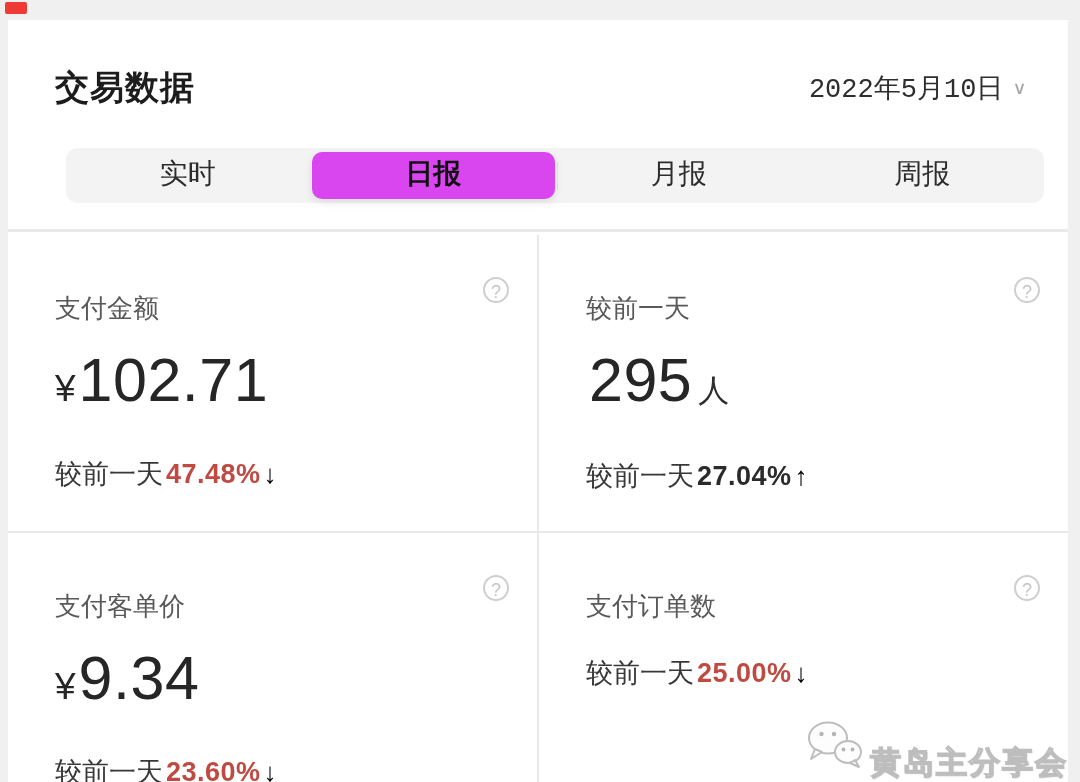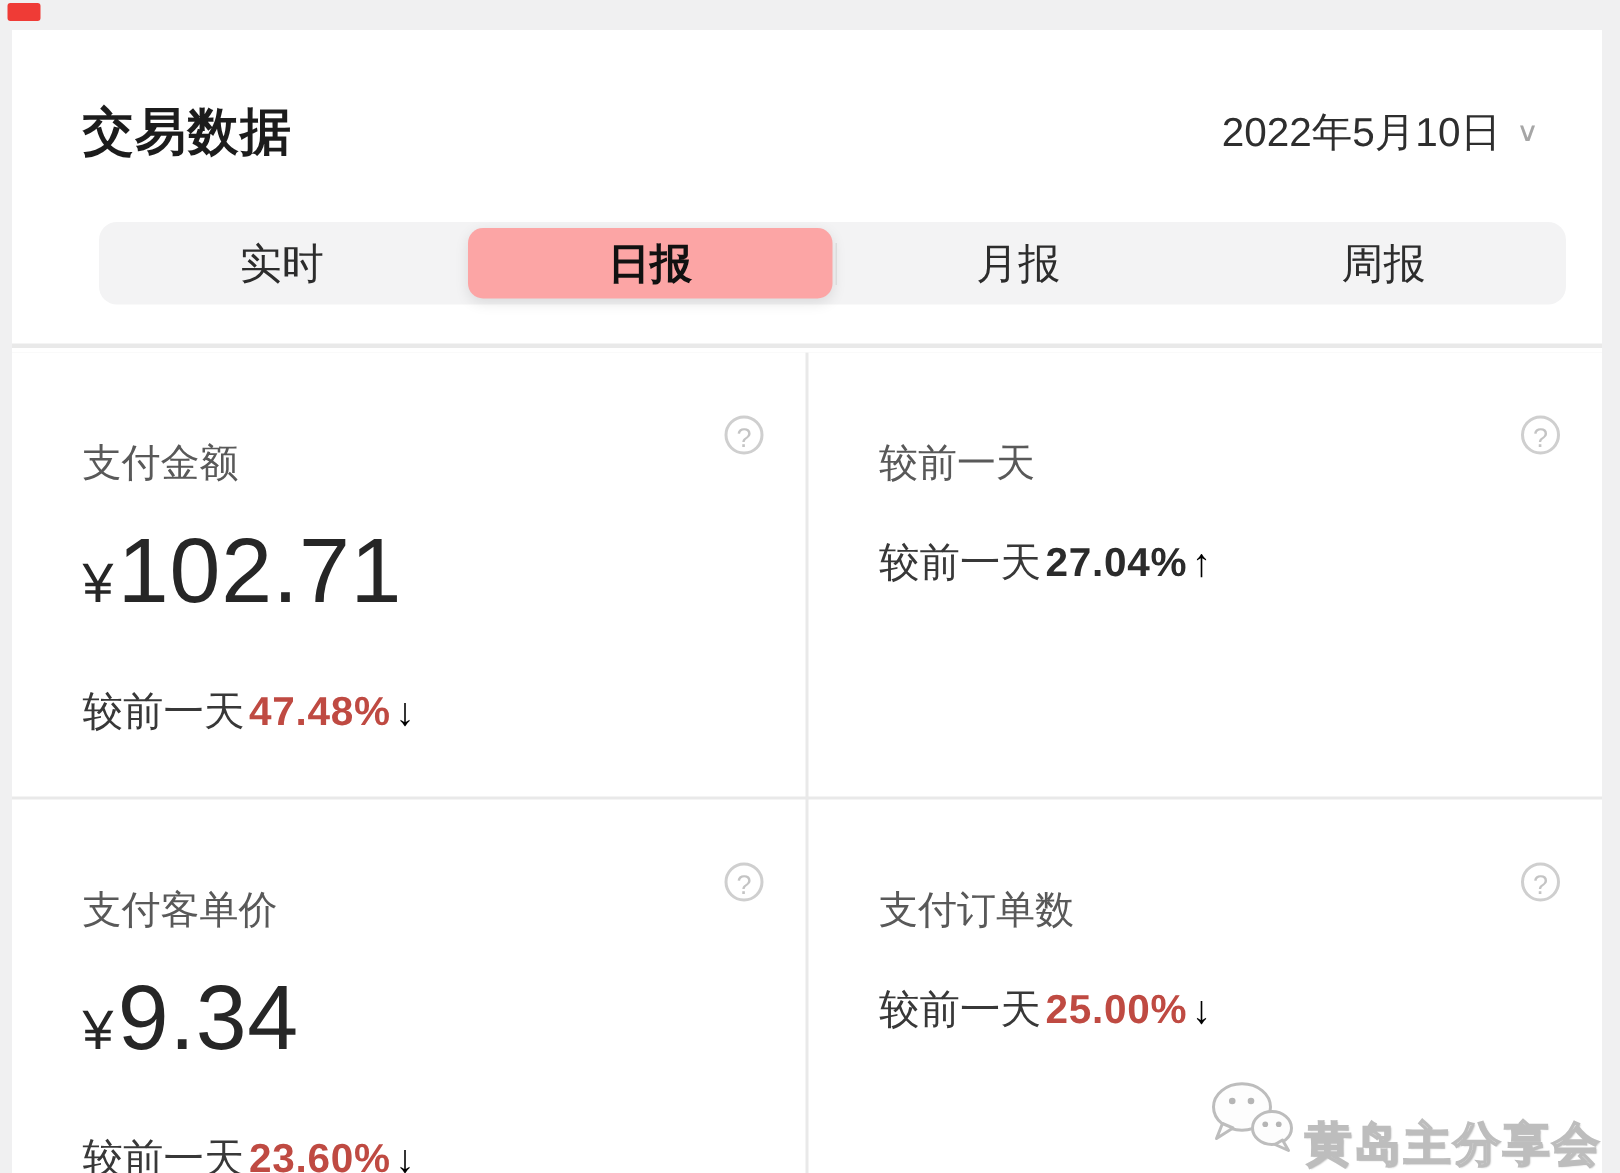--- a/index.html
+++ b/index.html
@@ -13,42 +13,42 @@
   .corner-mark {
     position:absolute; left:5px; top:2px; width:22px; height:12px;
     background:#ef3b36; border-radius:2px;
   }
   .panel {
     position:absolute; left:8px; top:20px; width:1060px; height:762px;
     background:#ffffff;
   }
 
   
-  .header-section { position:relative; height:212px; border-bottom:3px solid #e9e9e9; }
+  .header-section { position:relative; height:212px; border-bottom:3px solid #e9e9e9;font-family:Liberation Mono, monospace; }
   .header-row {
     display:flex; justify-content:space-between; align-items:center;
     padding:45px 42px 0 47px;
   }
   .page-title { font-size:34px; font-weight:700; color:#1c1c1c; letter-spacing:1px; }
   .date-picker { display:flex; align-items:center; gap:10px; cursor:pointer; }
   .date-text { font-size:27px; color:#2e2e2e;margin-left:24px; }
   .chevron { color:#a6a6a6; font-size:21px; transform:scaleY(0.85); font-weight:400; }
 
   
   .tabbar {
     position:absolute; left:58px; top:128px; width:978px; height:55px;
     background:#f3f3f4; border-radius:12px;
     display:flex; align-items:center;
   }
   .tab {
     flex:1; text-align:center; font-size:28px; color:#2c2c2c;
     height:47px; line-height:47px; position:relative; cursor:pointer;
   }
   .tab.selected {
-    background:#fca5a5; border-radius:10px; font-weight:700; color:#111;
+    background:#d946ef; border-radius:10px; font-weight:700; color:#111;
     margin:0 2px; box-shadow:0 3px 9px rgba(0,0,0,0.10);
   }
   .tab.has-divider::before {
     content:""; position:absolute; left:0; top:10px; width:1px; height:28px;
     background:#dcdcdc;
   }
 
   
   .cards {
     position:absolute; left:0; top:215px; width:1060px;
@@ -120,20 +120,25 @@
         <div class="card-change">
           <span>较前一天</span>
             <span class="change-value" style="color:#bf4a42">47.48%</span>
             <span class="change-arrow">↓</span>
         </div>
         <div class="help">?</div>
       </div>
 
       <div class="card">
         <div class="card-label">较前一天</div>
+        <div class="card-value">
+          <span class="currency"></span>
+            <span class="value-number">295</span>
+            <span class="value-suffix">人</span>
+        </div>
         <div class="card-change">
           <span>较前一天</span>
             <span class="change-value" style="color:#2b2b2b">27.04%</span>
             <span class="change-arrow">↑</span>
         </div>
         <div class="help">?</div>
       </div>
 
       <div class="card">
         <div class="card-label">支付客单价</div>

